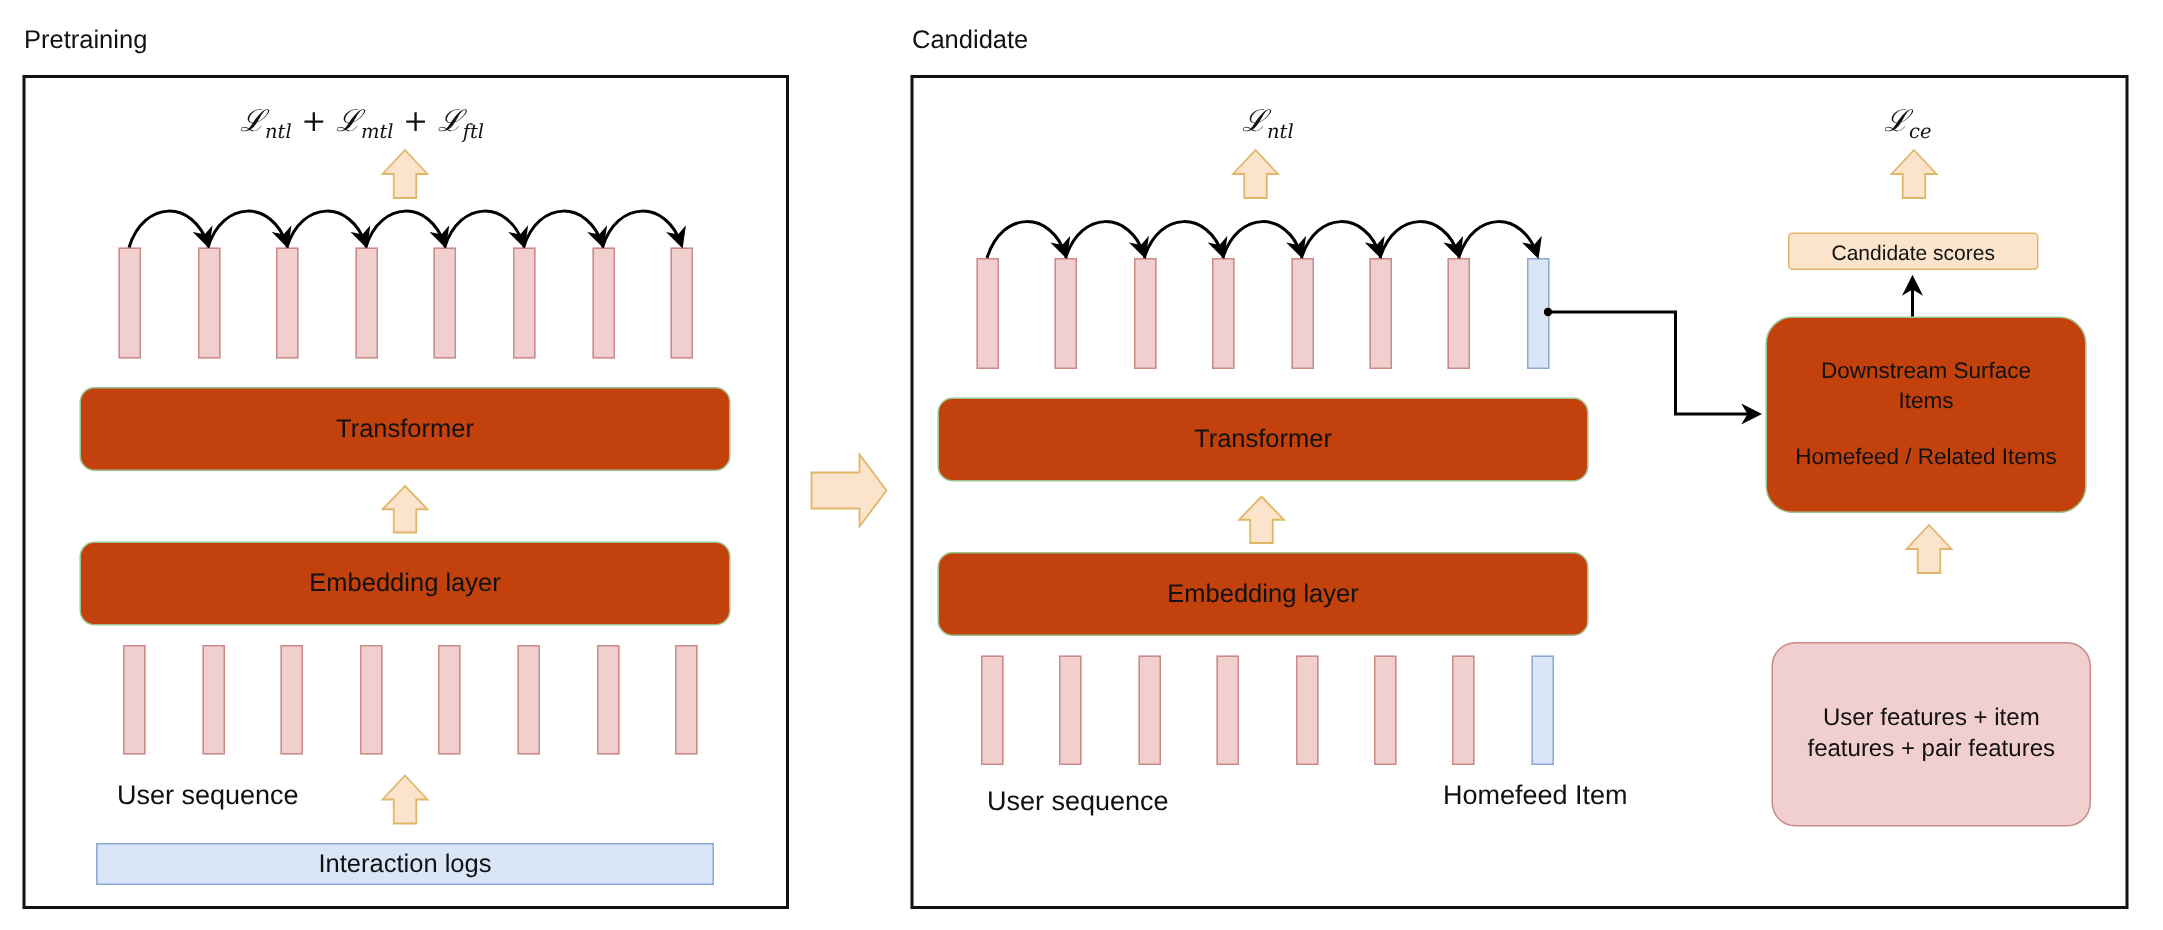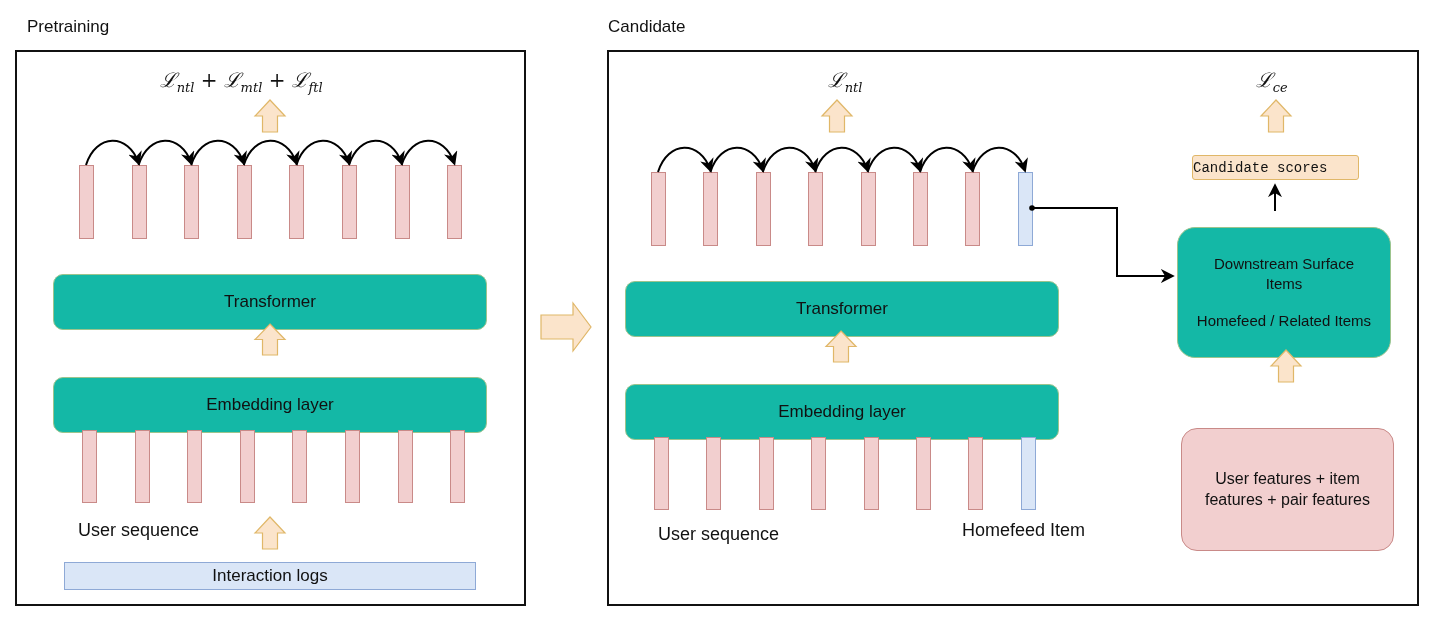--- a/index.html
+++ b/index.html
@@ -3,37 +3,37 @@
   <meta charset="utf-8">
   <style>
     html, body { margin: 0; padding: 0; background: #ffffff; }
     body { width: 1442px; height: 620px; position: relative; overflow: hidden;
            font-family: "Liberation Sans", sans-serif; color: #111; }
     .abs { position: absolute; }
     .section-title { font-size: 17px; color: #111; }
     .panel { border: 2px solid #111; box-sizing: border-box; }
     .token { background: #f2cfcf; border: 1px solid #c98a88; box-sizing: border-box; width: 15px; }
     .token.cand { background: #dae6f7; border-color: #8ea9d6; }
-    .green-box { background: #14b8a6; border: 1px solid #9cc48d; border-radius: 10px; box-sizing: border-box;
-                 display: flex; align-items: center; justify-content: center; font-size: 17px; text-align: center; margin-top: 16px; }
+    .green-box { background: #c2410c; border: 1px solid #9cc48d; border-radius: 10px; box-sizing: border-box;
+                 display: flex; align-items: center; justify-content: center; font-size: 17px; text-align: center; }
     .blue-box { background: #dae6f7; border: 1px solid #8ea9d6; box-sizing: border-box;
                 display: flex; align-items: center; justify-content: center; font-size: 17px; }
     .orange-box { background: #fbe4cb; border: 1px solid #e0b768; border-radius: 3px; box-sizing: border-box;
-                  display: flex; align-items: center; justify-content: flex-start; font-size: 14px; font-family: Liberation Mono, monospace; }
+                  display: flex; align-items: center; justify-content: center; font-size: 14px; }
     .red-box { background: #f2cfcf; border: 1px solid #c98a88; border-radius: 16px; box-sizing: border-box;
                display: flex; align-items: center; justify-content: center; font-size: 16px; text-align: center; line-height: 1.3; }
     .label { font-size: 18px; }
     .math { font-family: "DejaVu Serif", serif; font-style: italic; font-size: 20px; white-space: nowrap; }
     .math sub { font-size: 13px; }
     svg.overlay { position: absolute; left: 0; top: 0; }
   </style>
 </head>
 <body>
 
-<div class="abs section-title" style="left:27px; top:17px;text-align:center;">Pretraining</div>
+<div class="abs section-title" style="left:16px; top:17px;text-align:center;">Pretraining</div>
 <div class="abs section-title" style="left:608px; top:17px;">Candidate</div>
 
 <div class="abs panel" style="left:15px; top:50px; width:511px; height:556px;"></div>
 <div class="abs panel" style="left:607px; top:50px; width:812px; height:556px;"></div>
 
 <div class="abs math" style="left:160px; top:66px;">
   <span><span>ℒ</span><sub>ntl</sub></span><span style="font-style:normal"> + </span><span><span>ℒ</span><sub>mtl</sub></span><span style="font-style:normal"> + </span><span><span>ℒ</span><sub>ftl</sub></span>
 </div>
 
 <div id="pt-out-tokens">

